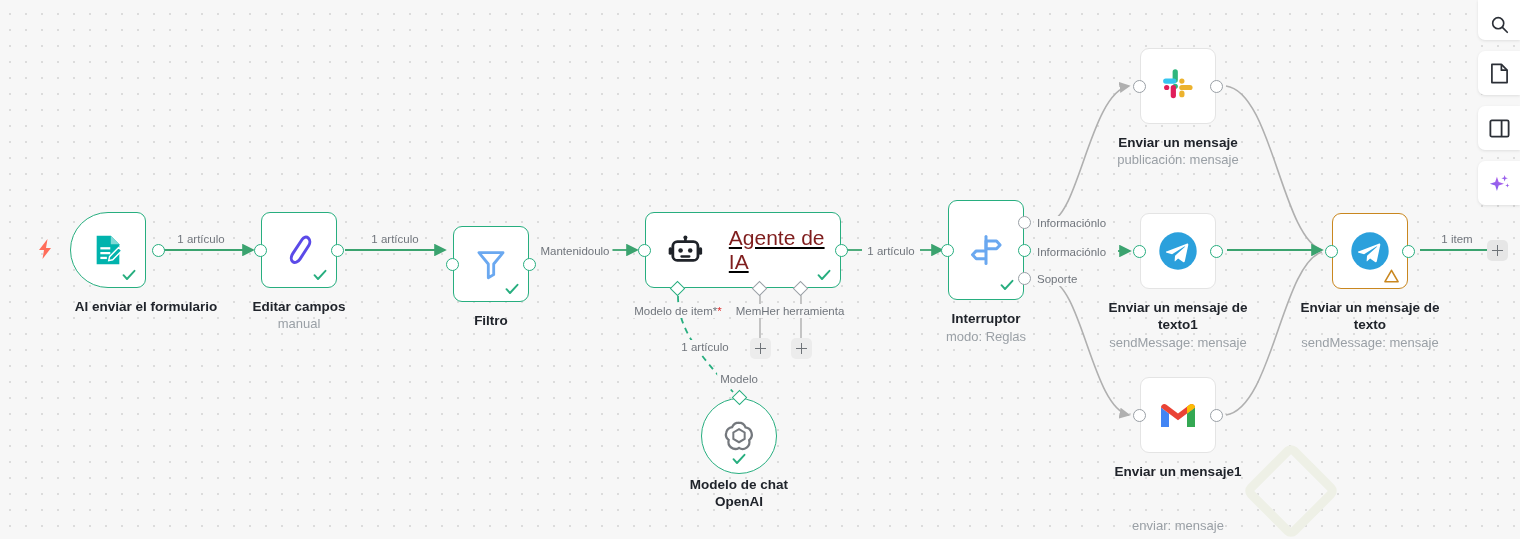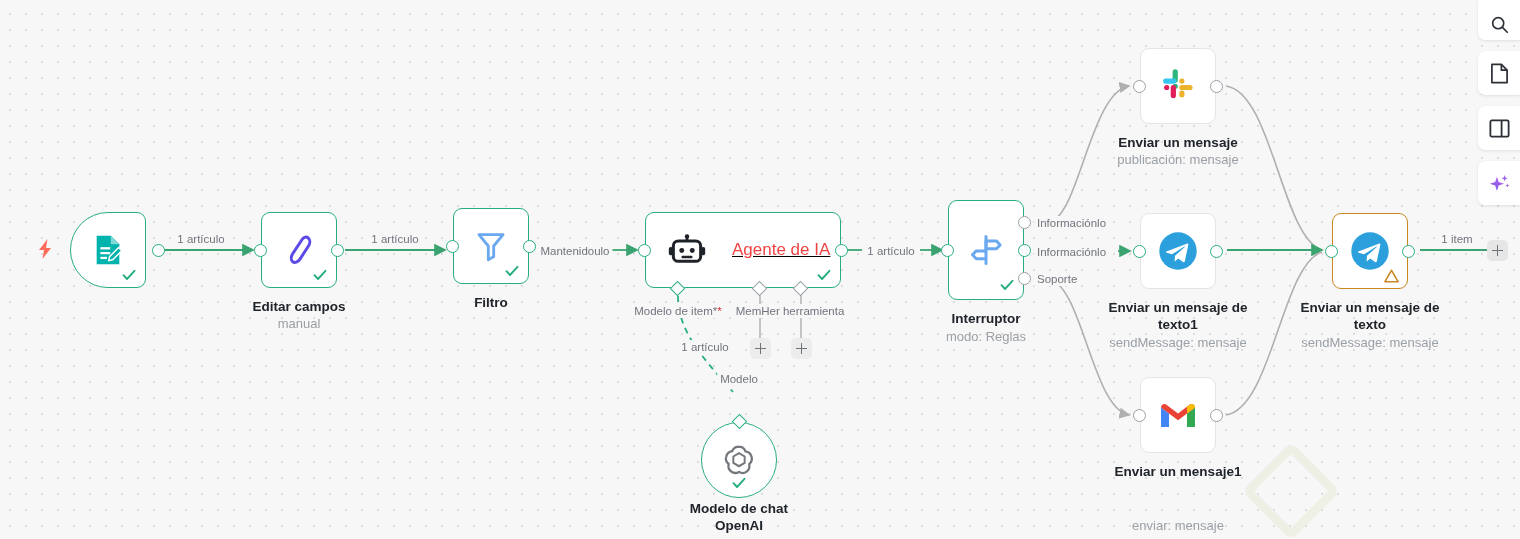--- a/index.html
+++ b/index.html
@@ -40,21 +40,21 @@
     width:76px;height:76px;background:#fff;border:1.5px solid #8a8f98;
     border-radius:9px;box-sizing:border-box;position:relative;
     display:flex;align-items:center;justify-content:center;
   }
   .box.green{border-color:#27ae7f;}
   .box.plain{border-color:#e4e4e4;}
   .box.warn{border-color:#c9871f;}
   .box.wide{width:196px;height:76px;justify-content:flex-start;}
   .box.trigger{border-top-left-radius:38px;border-bottom-left-radius:38px;}
   .box .agent-inner{display:flex;align-items:center;gap:26px;padding-left:22px;}
-  .agent-title{font-size:17px;color:#ef4444;}
+  .agent-title{font-size:21px;color:#7f1d1d;}
   .tick{
     position:absolute;right:9px;bottom:5px;width:14px;height:14px;
   }
   .warnglyph{position:absolute;right:8px;bottom:5px;width:15px;height:14px;}
   .nlabel{
     position:absolute;width:220px;left:50%;transform:translateX(-50%);
     text-align:center;font-size:13.5px;color:#20242b;font-weight:700;
     line-height:17px;
   }
   .nsub{
@@ -169,38 +169,39 @@
         <rect x="6.6" y="10" width="7" height="1.6" fill="#fff"></rect>
         <rect x="6.6" y="13.4" width="7" height="1.6" fill="#fff"></rect>
         <rect x="6.6" y="16.8" width="4.6" height="1.6" fill="#fff"></rect>
         <path d="M19.5 10.3l2.2 2.2-6.4 6.4-2.8.6.6-2.8z" fill="#00b3ad" stroke="#fff" stroke-width="1"></path>
       </svg>
       <svg class="tick" viewBox="0 0 14 14">
         <path d="M1.5,7.2 L5,11 L12.5,2.8" fill="none" stroke="#27ae7f" stroke-width="1.9" stroke-linecap="round" stroke-linejoin="round"></path>
       </svg>
     </div>
     <div class="dot g" style="left:82px;top:32px;"></div>
+    <div class="nlabel" style="top:86px;left:38px;transform:none;width:220px;margin-left:-72px;">Al enviar el formulario</div>
   </div>
 
   <div class="node" style="left:261px;top:212px;">
     <div class="box green">
       <svg width="34" height="34" viewBox="0 0 24 24">
         <path d="M18.6 3.6c-1.4-1.3-3.3-.7-4.3.8l-6.6 10c-1.4 2.1-1.6 4.6-.2 5.8 1.5 1.3 3.8.3 5.2-1.8l6.2-9.6c1-1.6 1-4-.3-5.2z" fill="none" stroke="#5b4ae8" stroke-width="2.1" stroke-linejoin="round"></path>
       </svg>
       <svg class="tick" viewBox="0 0 14 14">
         <path d="M1.5,7.2 L5,11 L12.5,2.8" fill="none" stroke="#27ae7f" stroke-width="1.9" stroke-linecap="round" stroke-linejoin="round"></path>
       </svg>
     </div>
     <div class="dot g" style="left:-7px;top:32px;"></div>
     <div class="dot g" style="left:70px;top:32px;"></div>
     <div class="nlabel" style="top:86px;">Editar campos</div>
     <div class="nsub" style="top:105px;">manual</div>
   </div>
 
-  <div class="node" style="left:453px;top:208px;">
+  <div class="node" style="left:453px;top:226px;">
     <div class="box green">
       <svg width="34" height="34" viewBox="0 0 24 24">
         <path d="M3.5 4h17l-6.6 8v7.5l-3.8 2.2V12z" fill="none" stroke="#6aa8f0" stroke-width="2" stroke-linejoin="round"></path>
       </svg>
       <svg class="tick" viewBox="0 0 14 14">
         <path d="M1.5,7.2 L5,11 L12.5,2.8" fill="none" stroke="#27ae7f" stroke-width="1.9" stroke-linecap="round" stroke-linejoin="round"></path>
       </svg>
     </div>
     <div class="dot g" style="left:-7px;top:32px;"></div>
     <div class="dot g" style="left:70px;top:32px;"></div>
@@ -233,21 +234,21 @@
     <div class="diamond" style="left:109px;top:71px;"></div>
     <div class="diamond" style="left:150px;top:71px;"></div>
   </div>
 
   <div class="etext c" style="left:678px;top:304px;"><span>Modelo de item*</span><span style="color:#e03131;">*</span></div>
   <div class="etext c" style="left:790px;top:304px;">MemHer herramienta</div>
   <div class="etext c" style="left:705px;top:340px;">1 artículo</div>
   <div class="plusbtn lite" style="left:750px;top:338px;"></div>
   <div class="plusbtn lite" style="left:791px;top:338px;"></div>
 
-  <div class="node" style="left:701px;top:422px;">
+  <div class="node" style="left:701px;top:398px;">
     <div class="circ">
       <svg width="34" height="34" viewBox="0 0 24 24">
         <path d="M12 2.6c-2.2 0-4.1 1.3-4.9 3.2-2 .3-3.6 1.8-4.1 3.7-.6 2 .1 4.1 1.7 5.3-.5 2 .2 4.1 1.8 5.3 1.6 1.2 3.8 1.3 5.5.3 1.6 1.1 3.8 1 5.4-.2 1.6-1.2 2.3-3.3 1.8-5.3 1.6-1.3 2.2-3.4 1.6-5.4-.6-1.9-2.2-3.3-4.2-3.6-.8-2-2.7-3.3-4.9-3.3z" fill="none" stroke="#74787d" stroke-width="1.6"></path>
         <path d="M12 7.2L16 9.5v4.6L12 16.4 8 14.1V9.5z" fill="none" stroke="#74787d" stroke-width="1.4"></path>
       </svg>
       <svg class="tick" style="right:auto;left:50%;margin-left:-7px;bottom:7px;" viewBox="0 0 14 14">
         <path d="M1.5,7.2 L5,11 L12.5,2.8" fill="none" stroke="#27ae7f" stroke-width="1.9" stroke-linecap="round" stroke-linejoin="round"></path>
       </svg>
     </div>
     <div class="diamond g" style="left:33px;top:-6px;"></div>

